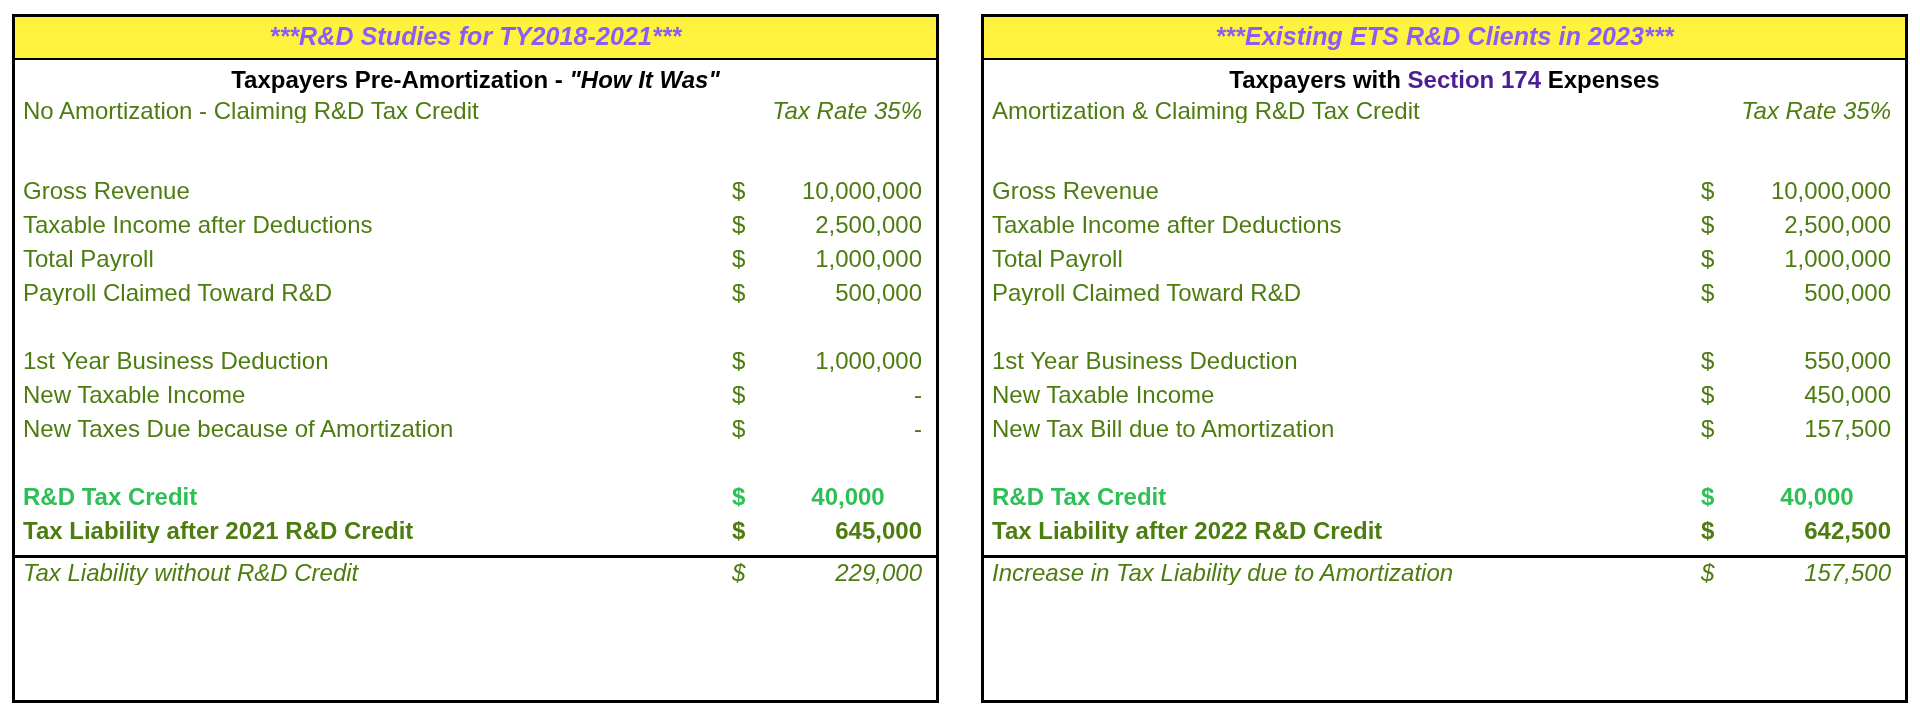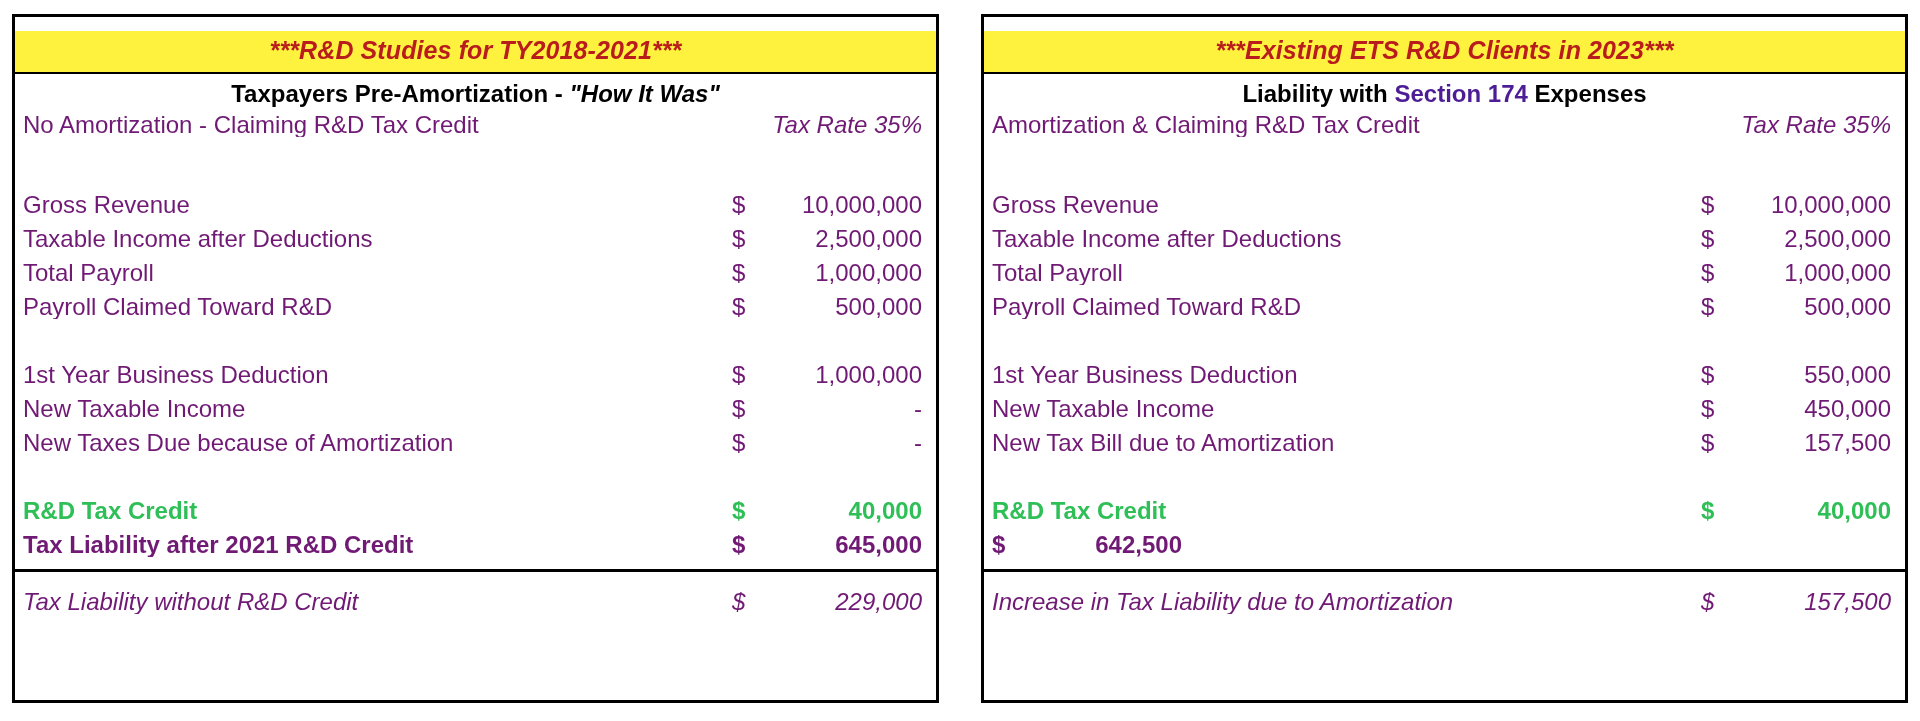--- a/index.html
+++ b/index.html
@@ -31,26 +31,25 @@
 
   
   .title-bar{
     background:#FFF23F;
     border-bottom:2px solid #000000;
     text-align:center;
     font-weight:bold;
     font-style:italic;
     font-size:25px;
     letter-spacing:.1px;
-    color:#b91c1c;
+    color:#8b5cf6;
     padding:7px 6px 9px 6px;
     line-height:1;
     white-space:nowrap;
     overflow:hidden;
-    margin-top:14px;
   }
 
   
   .subtitle{
     text-align:center;
     font-weight:bold;
     font-size:24px;
     color:#000000;
     padding:7px 6px 6px 6px;
     line-height:1.1;
@@ -64,21 +63,21 @@
     flex:1 1 auto;
     display:flex;
     flex-direction:column;
     padding:0 8px 0 8px;
     box-sizing:border-box;
   }
   .row{
     display:flex;
     align-items:baseline;
     font-size:24px;
-    color:#701a75;
+    color:#4d7c0f;
     line-height:1.0;
     height:34px;
     white-space:nowrap;
   }
   .row .label{
     flex:1 1 auto;
     min-width:0;
     overflow:hidden;
     text-overflow:clip;
   }
@@ -99,30 +98,30 @@
     padding-right:6px;
   }
 
   .row.meta{height:40px;}
   .row.meta .label{font-style:normal;}
 
   .spacer-lg{height:40px;}
   .spacer-md{height:34px;}
 
   .row.green{color:#2FBF57;font-weight:bold;}
-  .row.green .amt{font-weight:bold;}
+  .row.green .amt{font-weight:bold;text-align:center;}
   .row.bold{font-weight:bold;}
   .row.italic{font-style:italic;}
 
   .divider{
     border-top:3px solid #000000;
     margin:2px -8px 0 -8px;
   }
   .footer-row{
-    margin-top:18px;
+    margin-top:3px;
   }
 </style>
 </head>
 <body>
 
 <div class="sheet">
 
   <section class="panel">
 
     <div class="title-bar" style="background: rgb(255, 242, 63);">***R&amp;D Studies for TY2018-2021***</div>
@@ -202,21 +201,21 @@
       </div>
 
     </div>
   </section>
 
   <section class="panel">
 
     <div class="title-bar" style="background: rgb(255, 242, 63);">***Existing ETS R&amp;D Clients in 2023***</div>
 
     <div class="subtitle">
-      <span>Liability with </span><span class="quoted"></span><span class="accent" style="color: #4c1d95;">Section 174</span><span> Expenses</span>
+      <span>Taxpayers with </span><span class="quoted"></span><span class="accent" style="color: #4c1d95;">Section 174</span><span> Expenses</span>
     </div>
 
     <div class="rows">
 
       <div class="row meta">
         <span class="label">Amortization &amp; Claiming R&amp;D Tax Credit</span>
         <span class="right-note">Tax Rate 35%</span>
       </div>
 
       <div class="spacer-lg"></div>
@@ -262,20 +261,21 @@
 
       <div class="spacer-md"></div>
 
       <div class="row green" style="color: rgb(47, 191, 87);">
         <span class="label">R&amp;D Tax Credit</span>
         <span class="cur">$</span>
         <span class="amt">40,000</span>
       </div>
 
       <div class="row bold">
+        <span class="label">Tax Liability after 2022 R&amp;D Credit</span>
         <span class="cur">$</span>
         <span class="amt">642,500</span>
       </div>
 
       <div class="divider"></div>
 
       <div class="row italic footer-row">
         <span class="label">Increase in Tax Liability due to Amortization</span>
         <span class="cur">$</span>
         <span class="amt">157,500</span>

